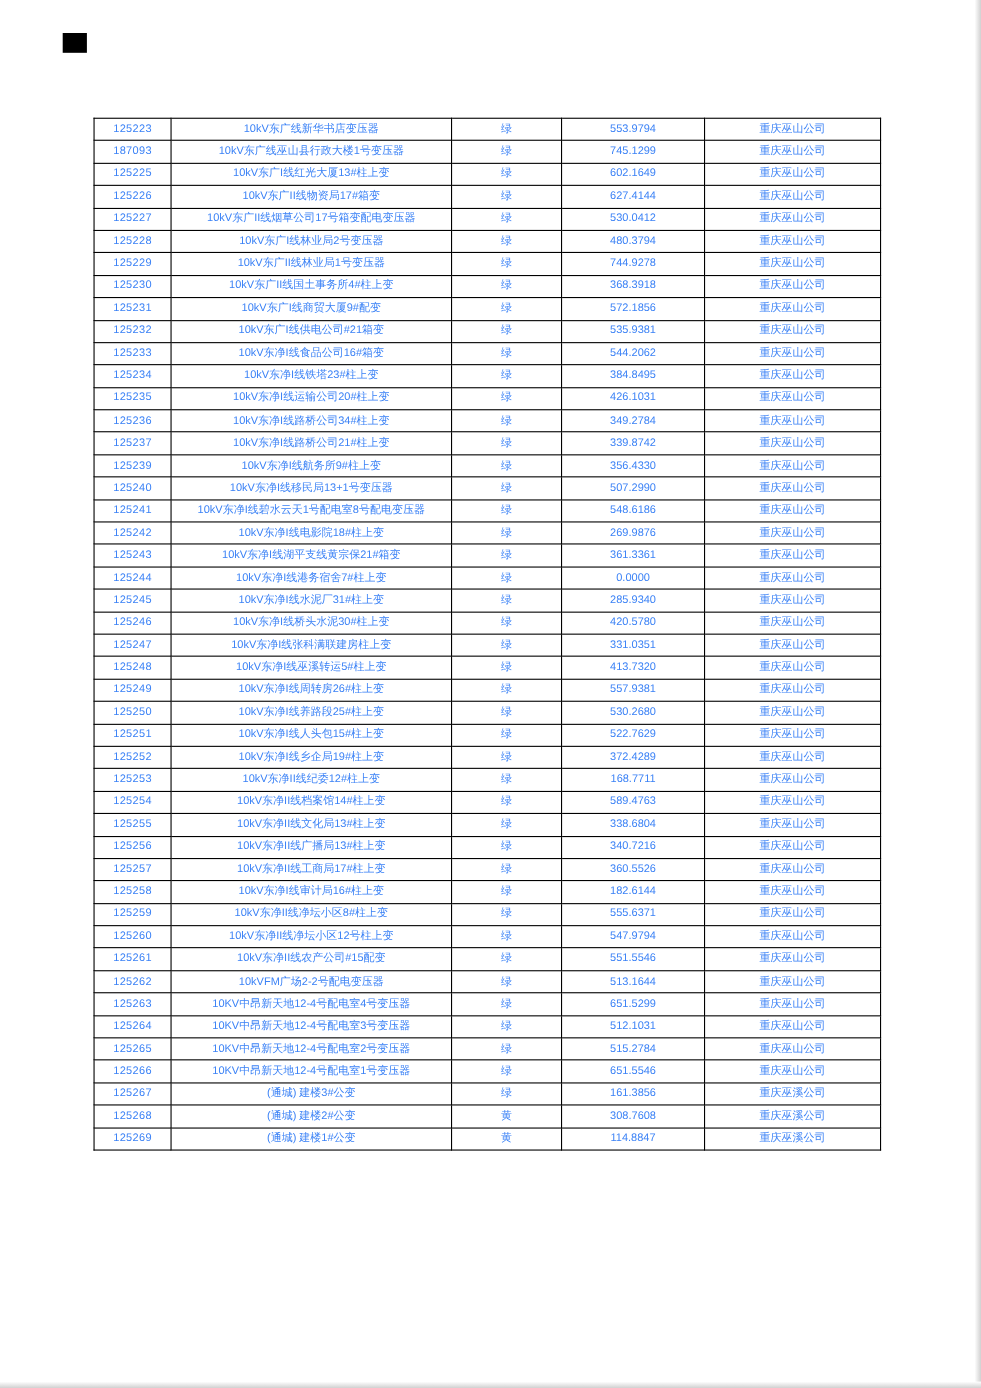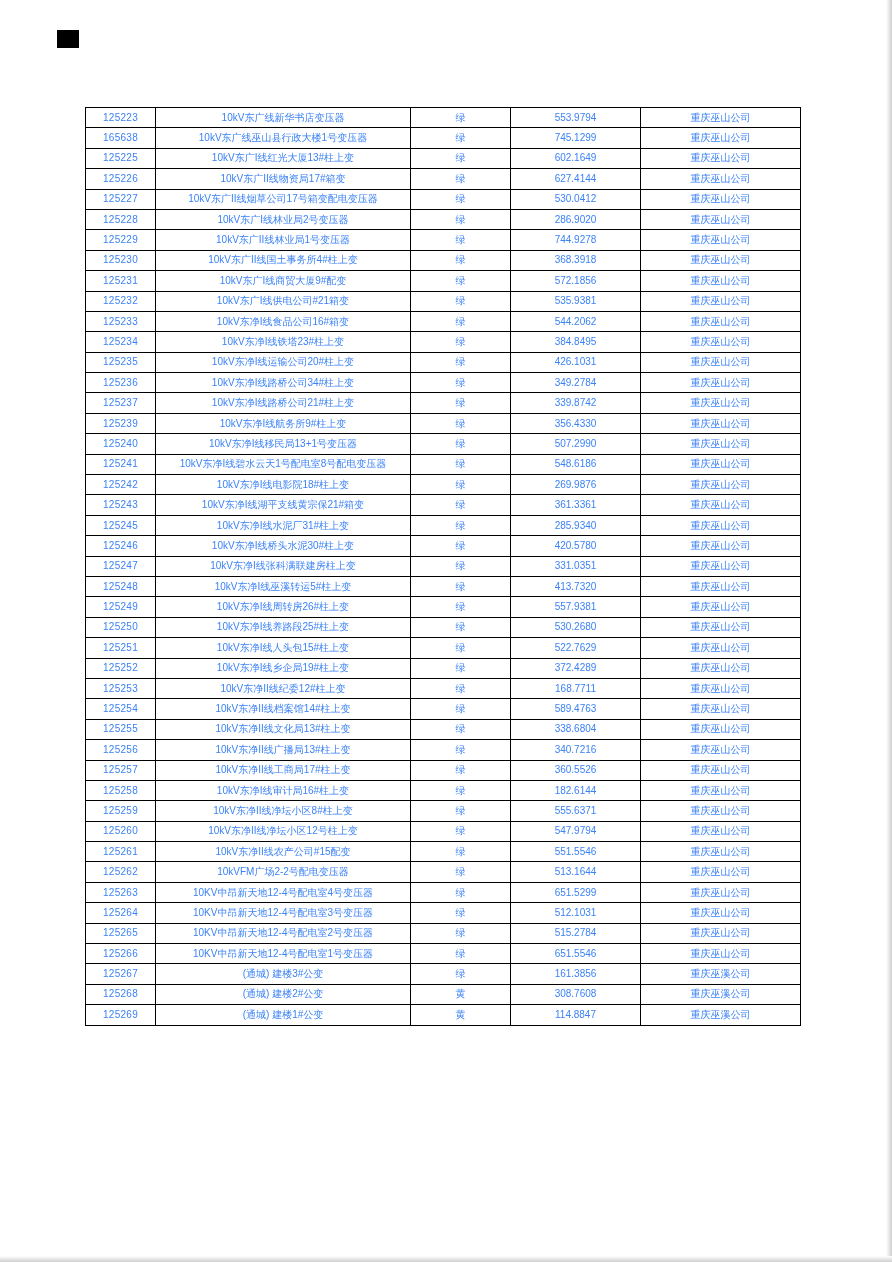--- a/index.html
+++ b/index.html
@@ -60,21 +60,21 @@
       </colgroup>
     <tbody id="rows">
         <tr>
           <td class="col-id">125223</td>
           <td class="col-name">10kV东广线新华书店变压器</td>
           <td class="col-status">绿</td>
           <td class="col-value">553.9794</td>
           <td class="col-company">重庆巫山公司</td>
         </tr>
         <tr>
-          <td class="col-id">165638</td>
+          <td class="col-id">187093</td>
           <td class="col-name">10kV东广线巫山县行政大楼1号变压器</td>
           <td class="col-status">绿</td>
           <td class="col-value">745.1299</td>
           <td class="col-company">重庆巫山公司</td>
         </tr>
         <tr>
           <td class="col-id">125225</td>
           <td class="col-name">10kV东广I线红光大厦13#柱上变</td>
           <td class="col-status">绿</td>
           <td class="col-value">602.1649</td>
@@ -91,21 +91,21 @@
           <td class="col-id">125227</td>
           <td class="col-name">10kV东广II线烟草公司17号箱变配电变压器</td>
           <td class="col-status">绿</td>
           <td class="col-value">530.0412</td>
           <td class="col-company">重庆巫山公司</td>
         </tr>
         <tr>
           <td class="col-id">125228</td>
           <td class="col-name">10kV东广I线林业局2号变压器</td>
           <td class="col-status">绿</td>
-          <td class="col-value">286.9020</td>
+          <td class="col-value">480.3794</td>
           <td class="col-company">重庆巫山公司</td>
         </tr>
         <tr>
           <td class="col-id">125229</td>
           <td class="col-name">10kV东广II线林业局1号变压器</td>
           <td class="col-status">绿</td>
           <td class="col-value">744.9278</td>
           <td class="col-company">重庆巫山公司</td>
         </tr>
         <tr>
@@ -190,20 +190,27 @@
           <td class="col-name">10kV东净I线电影院18#柱上变</td>
           <td class="col-status">绿</td>
           <td class="col-value">269.9876</td>
           <td class="col-company">重庆巫山公司</td>
         </tr>
         <tr>
           <td class="col-id">125243</td>
           <td class="col-name">10kV东净I线湖平支线黄宗保21#箱变</td>
           <td class="col-status">绿</td>
           <td class="col-value">361.3361</td>
+          <td class="col-company">重庆巫山公司</td>
+        </tr>
+        <tr>
+          <td class="col-id">125244</td>
+          <td class="col-name">10kV东净I线港务宿舍7#柱上变</td>
+          <td class="col-status">绿</td>
+          <td class="col-value">0.0000</td>
           <td class="col-company">重庆巫山公司</td>
         </tr>
         <tr>
           <td class="col-id">125245</td>
           <td class="col-name">10kV东净I线水泥厂31#柱上变</td>
           <td class="col-status">绿</td>
           <td class="col-value">285.9340</td>
           <td class="col-company">重庆巫山公司</td>
         </tr>
         <tr>

